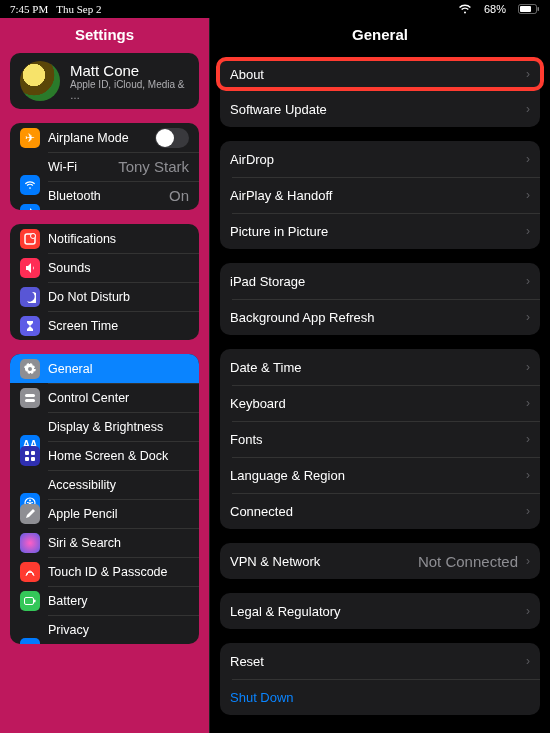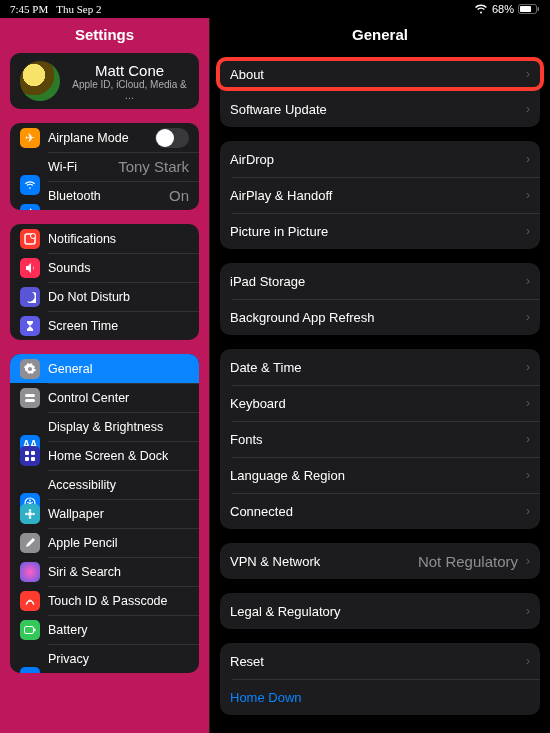--- a/index.html
+++ b/index.html
@@ -17,21 +17,21 @@
   .status-bar {
     height: 18px;
     display: flex;
     align-items: center;
     padding: 0 10px;
     font-size: 11px;
     font-weight: 500;
     color: #fff;
   }
   .status-left { display: flex; gap: 8px; font-family: Liberation Serif, serif; }
-  .status-right { margin-left: auto; display: flex; align-items: center; gap: 4px; }
+  .status-right { margin-left: auto; display: flex; align-items: center; gap: 12px; }
   .wifi-glyph, .battery-glyph { display: inline-flex; align-items: center; }
 
   
   .split {
     display: flex;
     flex: 1;
     min-height: 0;
   }
   .sidebar {
     width: 210px;
@@ -151,21 +151,21 @@
     height: 34px;
     display: flex;
     align-items: center;
     font-size: 13px;
     background: #1c1c1e;
     margin: -4px -4px 0 -4px;
     gap: 43px;
   }
 
   
-  .scroll { overflow-y: auto; scrollbar-width: none; text-align: center; }
+  .scroll { overflow-y: auto; scrollbar-width: none; }
   .scroll::-webkit-scrollbar { display: none; }
 </style>
 </head>
 <body>
 
 <div class="status-bar">
   <div class="status-left">
     <span>7:45 PM</span>
     <span>Thu Sep 2</span>
   </div>
@@ -303,32 +303,20 @@
           <span class="iconbox ic-blue">
               <svg viewBox="0 0 12 12">
                 <circle cx="6" cy="6" r="5" fill="none" stroke="#fff" stroke-width="1.2"></circle>
                 <circle cx="6" cy="3.5" r="1"></circle>
                 <path d="M3 5l3 .5L9 5v1L7 6.5V8l1 3H7L6 8.5 5 11H4l1-3V6.5L3 6V5z"></path>
               </svg>
             </span>
           <span class="cell-label">Accessibility</span>
         </div>
         <div class="cell">
-          <span class="iconbox ic-teal">
-              <svg viewBox="0 0 12 12">
-                <circle cx="6" cy="6" r="2"></circle>
-                <circle cx="6" cy="2.5" r="1.3"></circle>
-                <circle cx="6" cy="9.5" r="1.3"></circle>
-                <circle cx="2.5" cy="6" r="1.3"></circle>
-                <circle cx="9.5" cy="6" r="1.3"></circle>
-              </svg>
-            </span>
-          <span class="cell-label">Wallpaper</span>
-        </div>
-        <div class="cell">
           <span class="iconbox ic-gray">
               <svg viewBox="0 0 12 12">
                 <path d="M2 10l1-3 6-6 2 2-6 6-3 1z"></path>
               </svg>
             </span>
           <span class="cell-label">Apple Pencil</span>
         </div>
         <div class="cell">
           <span class="iconbox" style="background:radial-gradient(circle,#ff5ec4,#5e5ce6)"></span>
           <span class="cell-label">Siri &amp; Search</span>
@@ -435,40 +423,40 @@
         <div class="cell">
           <span class="cell-label">Connected</span>
           <span class="cell-value"></span>
             <span class="chevron">›</span>
         </div>
       </div>
 
       <div class="group">
         <div class="cell">
           <span class="cell-label">VPN &amp; Network</span>
-          <span class="cell-value">Not Regulatory</span>
+          <span class="cell-value">Not Connected</span>
           <span class="chevron">›</span>
         </div>
       </div>
 
       <div class="group">
         <div class="cell">
           <span class="cell-label">Legal &amp; Regulatory</span>
           <span class="cell-value"></span>
             <span class="chevron">›</span>
         </div>
       </div>
 
       <div class="group">
         <div class="cell">
           <span class="cell-label">Reset</span>
           <span class="cell-value"></span>
             <span class="chevron">›</span>
         </div>
         <div class="cell cell-destructive">
-          <span class="cell-label">Home Down</span>
+          <span class="cell-label">Shut Down</span>
         </div>
       </div>
 
     </div>
   </div>
 
 </div>
 
 </body></html>

